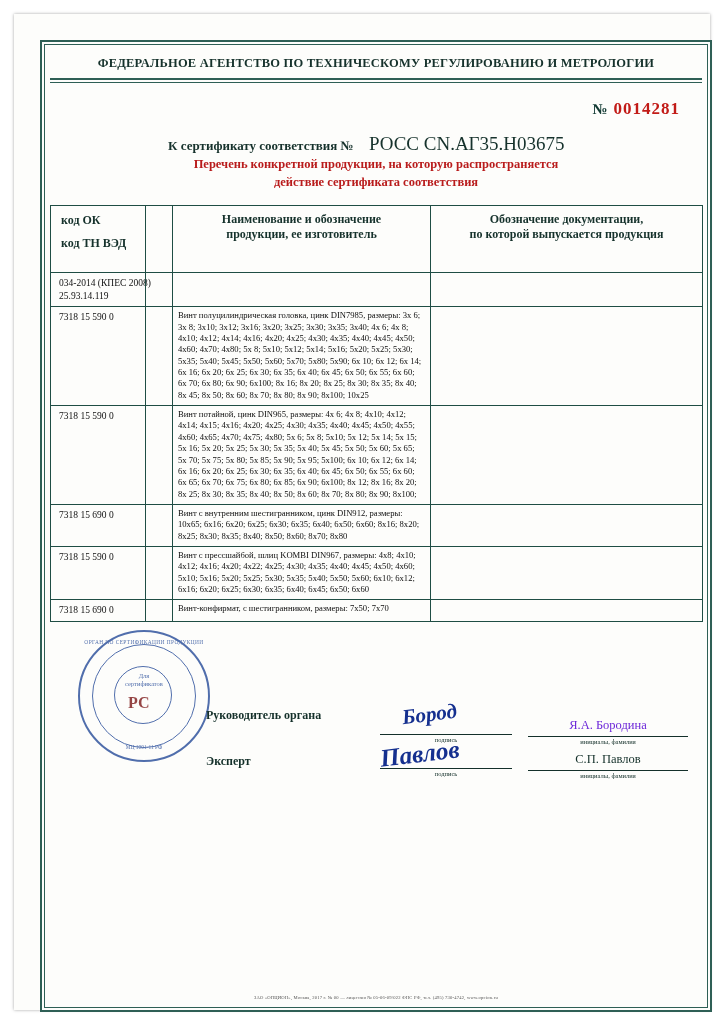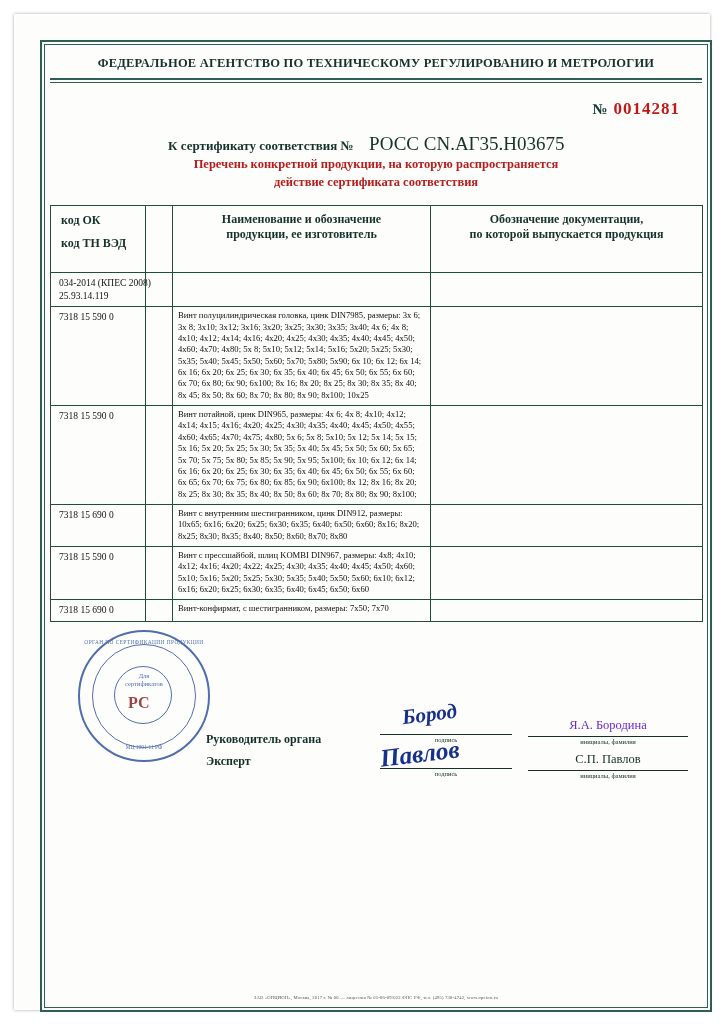--- a/index.html
+++ b/index.html
@@ -238,21 +238,21 @@
   .stamp .st-rcircle {
     position: absolute;
     left: 48px; top: 62px;
     font-size: 16px;
     color: #7f1d1d;
     font-weight: bold;
   }
   .role-1 {
     position: absolute;
     left: 156px;
-    top: 108px;
+    top: 84px;
     font-size: 12px;
     font-weight: bold;
     color: #14302a;
   }
   .role-2 {
     position: absolute;
     left: 156px;
     top: 130px;
     font-size: 12px;
     font-weight: bold;

